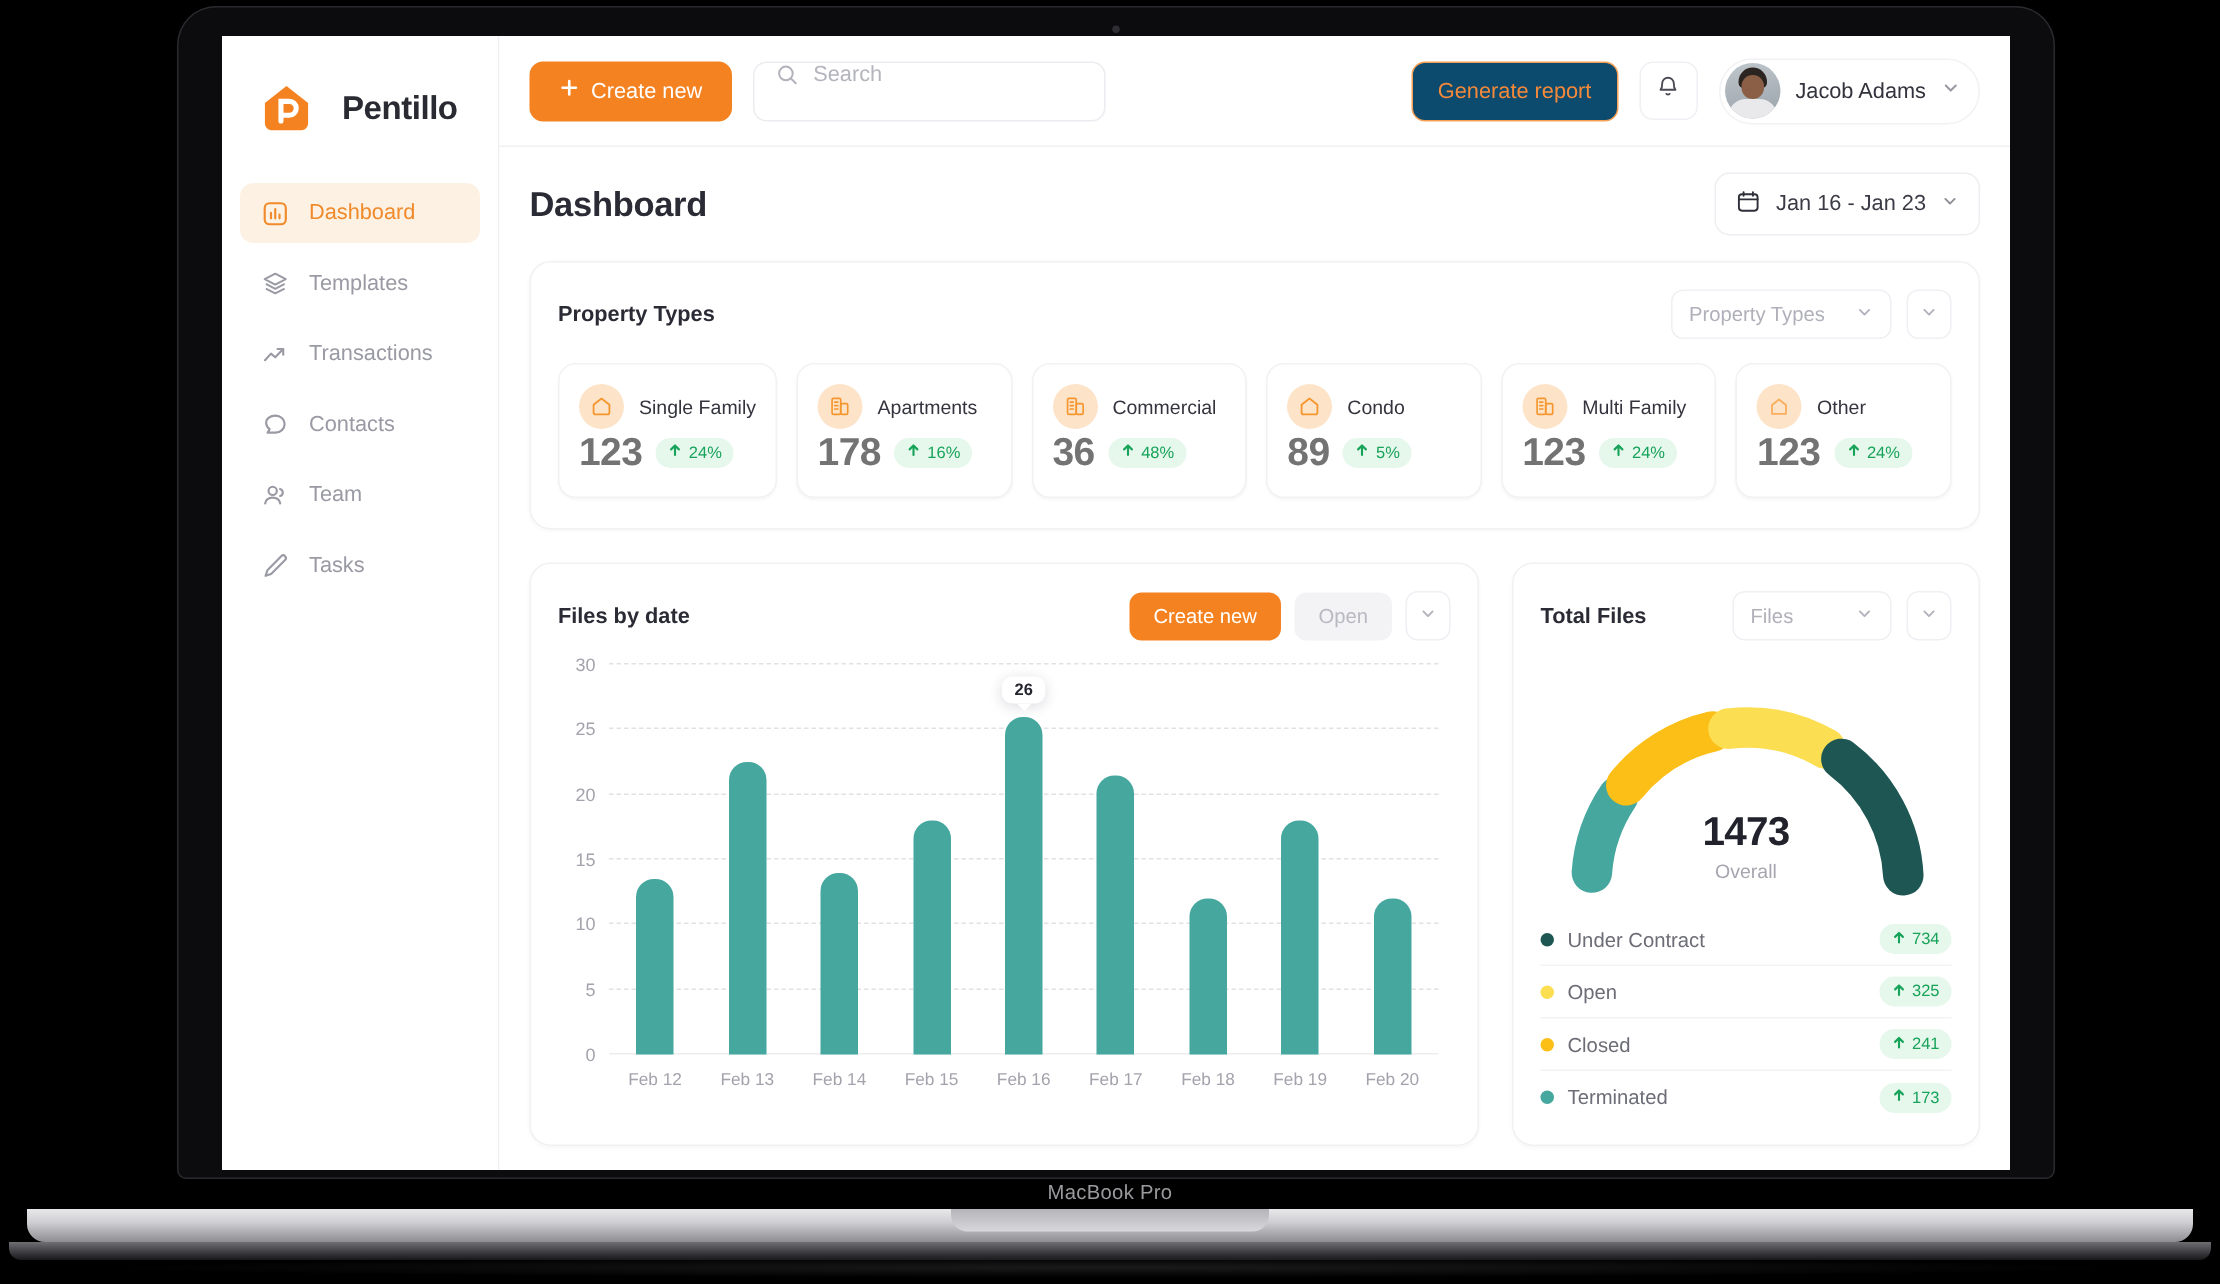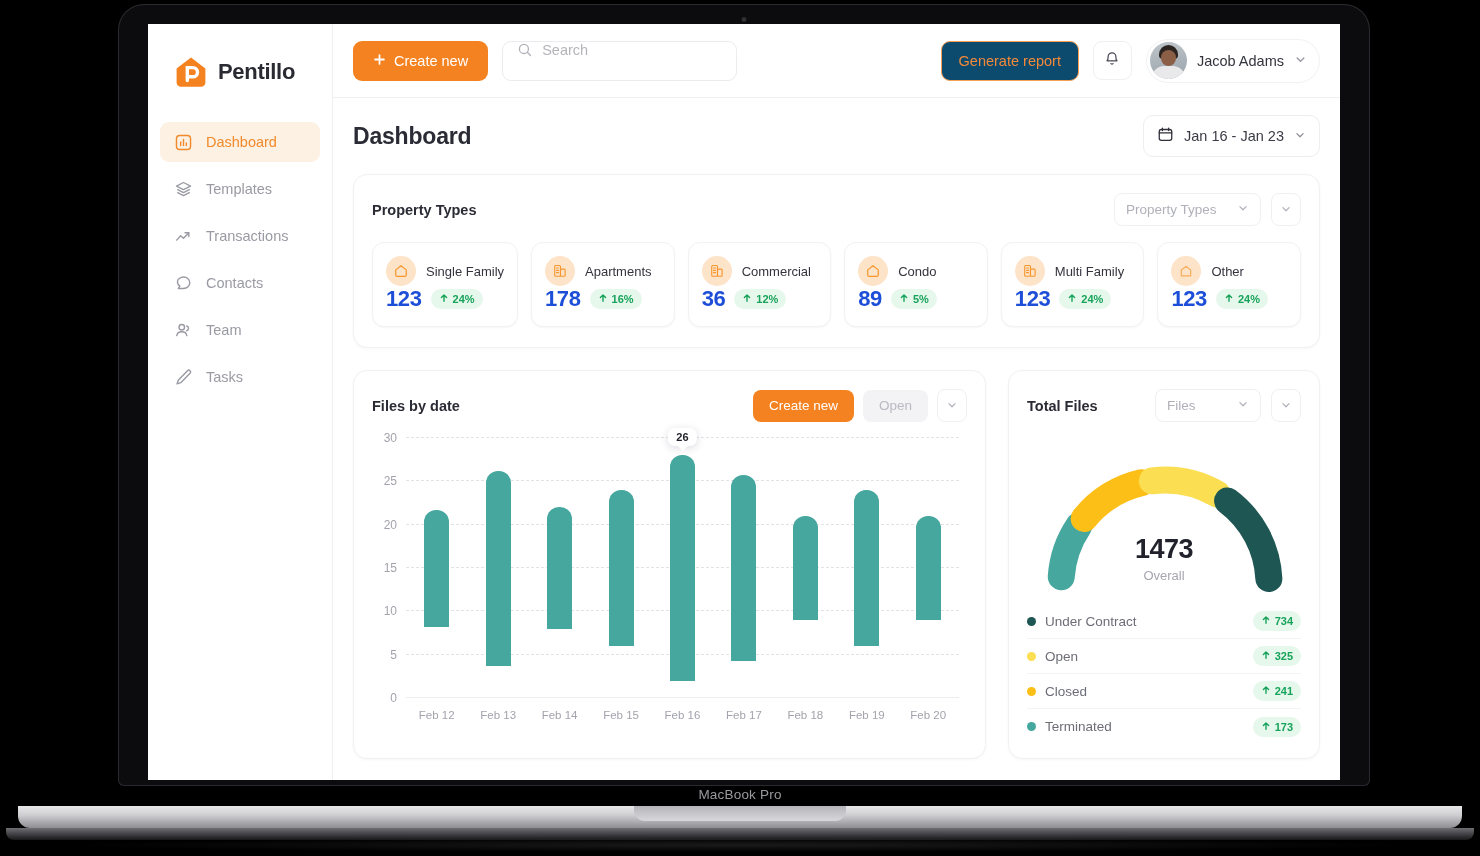--- a/index.html
+++ b/index.html
@@ -61,21 +61,21 @@
     display: flex;
   }
 
   
   #sidebar {
     width: 185px; flex: 0 0 185px; height: 100%;
     background: #ffffff;
     border-right: 1px solid #f0f0f2;
     padding-top: 20px;
   }
-  .brand { display: flex; align-items: center; gap: 10px; padding: 0 0 0 26px; height: 56px; }
+  .brand { display: flex; align-items: center; gap: 20px; padding: 0 0 0 26px; height: 56px; }
   .brand-mark { width: 34px; height: 34px; position: relative; }
   .brand-name { font-size: 22px; font-weight: 700; color: #2a2a33; letter-spacing: -.3px; }
 
   #nav { margin-top: 22px; }
   .nav-item {
     display: flex; align-items: center; gap: 13px;
     height: 40px; margin: 0 12px 7px 12px; padding-left: 14px;
     border-radius: 9px; cursor: pointer;
     color: #9a9aa4; font-size: 14.5px;
   }
@@ -171,25 +171,25 @@
     box-shadow: 0 1px 2px rgba(20,20,40,.04);
     padding: 13px 13px 14px 13px;
   }
   .prop-top { display: flex; align-items: center; gap: 10px; }
   .prop-ico-circle {
     width: 30px; height: 30px; flex: 0 0 30px; border-radius: 50%;
     background: #fde3c8; display: flex; align-items: center; justify-content: center;
   }
   .prop-label { font-size: 13px; color: #34343e; white-space: nowrap; }
   .prop-bot { display: flex; align-items: center; gap: 9px; }
-  .prop-value { font-size: 22px; font-weight: 700; color: #1d4ed8; letter-spacing: -.4px; text-align: center; }
+  .prop-value { font-size: 26px; font-weight: 700; color: #737373; letter-spacing: -.4px; text-align: center; }
   .badge {
     display: inline-flex; align-items: center; gap: 4px;
     height: 20px; padding: 0 8px; border-radius: 10px;
-    background: #e6f7ec; color: #17a35a; font-size: 11px; font-weight: 700;
+    background: #e6f7ec; color: #17a35a; font-size: 11px; font-weight: 400;
   }
 
   
   #lower-row { display: flex; gap: 22px; margin-top: 22px; }
   #files-panel { flex: 1; min-width: 0; padding: 18px 18px 8px 18px; }
   #files-head { display: flex; align-items: center; gap: 9px; margin-bottom: 8px; }
   #btn-create-new-chart {
     height: 32px; padding: 0 16px; border: none; border-radius: 8px;
     background: #f58220; color: #fff; font-size: 13.5px; cursor: pointer; font-family: inherit;
   }
@@ -201,21 +201,21 @@
   
   #chart-area { position: relative; height: 300px; margin-top: 6px; }
   #chart-plot { position: absolute; left: 34px; right: 8px; top: 8px; bottom: 32px; }
   .gridline { position: absolute; left: 0; right: 0; height: 0; border-top: 1px dashed #e2e2e6; }
   .gridline.base { border-top: 1px solid #ededf0; }
   .ytick {
     position: absolute; right: 100%; margin-right: 9px; transform: translateY(-50%);
     font-size: 12px; color: #a3a3ad; white-space: nowrap; margin-left: 21px;
   }
   #bars { position: absolute; left: 0; right: 0; top: 0; bottom: 0; display: flex; align-items: flex-end; }
-  .bar-slot { flex: 1; display: flex; flex-direction: column; align-items: center; justify-content: center; height: 100%; position: relative; }
+  .bar-slot { flex: 1; display: flex; flex-direction: column; align-items: center; justify-content: flex-end; height: 100%; position: relative; }
   .bar {
     width: 25px; background: #45a79e; border-radius: 12px 12px 0 0; position: relative;
   }
   .bar-tip {
     position: absolute; left: 50%; transform: translateX(-50%); bottom: calc(100% + 9px);
     background: #fff; border-radius: 7px; padding: 3px 8px;
     box-shadow: 0 2px 9px rgba(30,30,60,.16);
     font-size: 11px; font-weight: 700; color: #24242e; white-space: nowrap;
   }
   .bar-tip::after {
@@ -486,21 +486,21 @@
               <span class="prop-label">Commercial</span>
             </div>
             <div class="prop-bot">
               <span class="prop-value">36</span>
               <span class="badge">
                 <span>
                   <svg viewBox="0 0 12 12" width="10" height="10" fill="none" stroke="#17a35a" stroke-width="1.7" stroke-linecap="round" stroke-linejoin="round">
                       <path d="M6 10V2.4M2.9 5.5 6 2.4l3.1 3.1"></path>
                     </svg>
                 </span>
-                <span>12%</span>
+                <span>48%</span>
               </span>
             </div>
           </div>
 
           <div class="prop-card">
             <div class="prop-top">
               <span class="prop-ico-circle">
                 <svg viewBox="0 0 20 20" width="16" height="16" fill="none" stroke="#F5962F" stroke-width="1.5" stroke-linejoin="round">
                   <path d="M3.4 8.6 10 3.4l6.6 5.2V15a1.6 1.6 0 0 1-1.6 1.6H5a1.6 1.6 0 0 1-1.6-1.6z"></path>
                 </svg>

